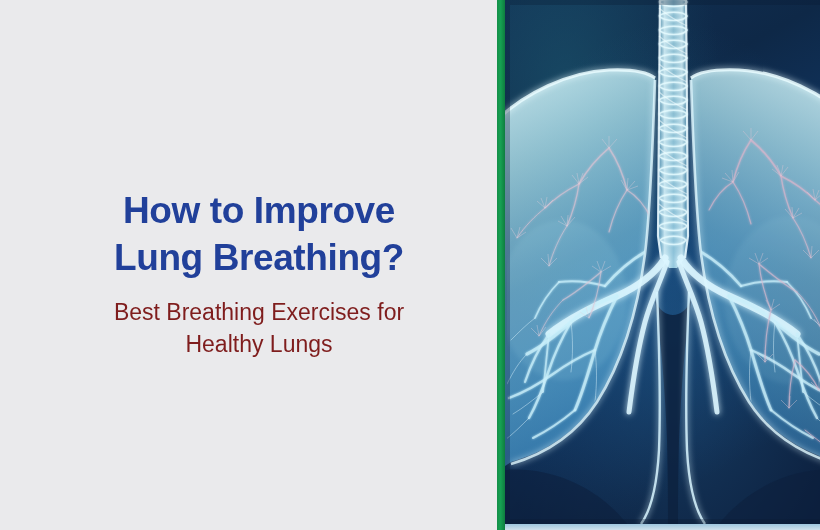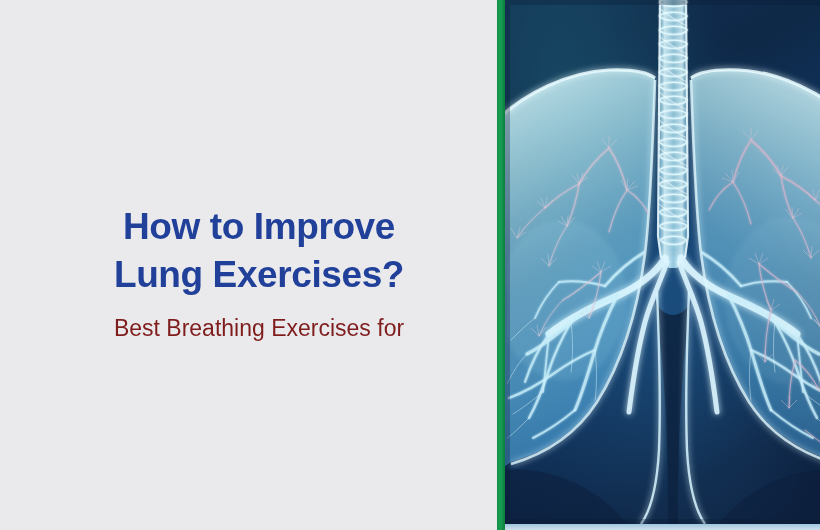--- a/index.html
+++ b/index.html
@@ -67,25 +67,26 @@
 </head>
 <body>
 
 <div class="banner">
 
   <div class="text-panel">
     <div class="text-inner">
 
       <h1 class="headline">
         <span class="hl-line">How to Improve</span>
-        <span class="hl-line">Lung Exercises?</span>
+        <span class="hl-line">Lung Breathing?</span>
       </h1>
 
       <p class="subhead">
         <span class="sh-line">Best Breathing Exercises for</span>
+        <span class="sh-line">Healthy Lungs</span>
       </p>
 
     </div>
   </div>
 
   <div class="accent-bar"></div>
 
   <div class="image-panel">
     <svg class="lung-svg" viewBox="0 0 336 524" preserveAspectRatio="none">
       <defs>

